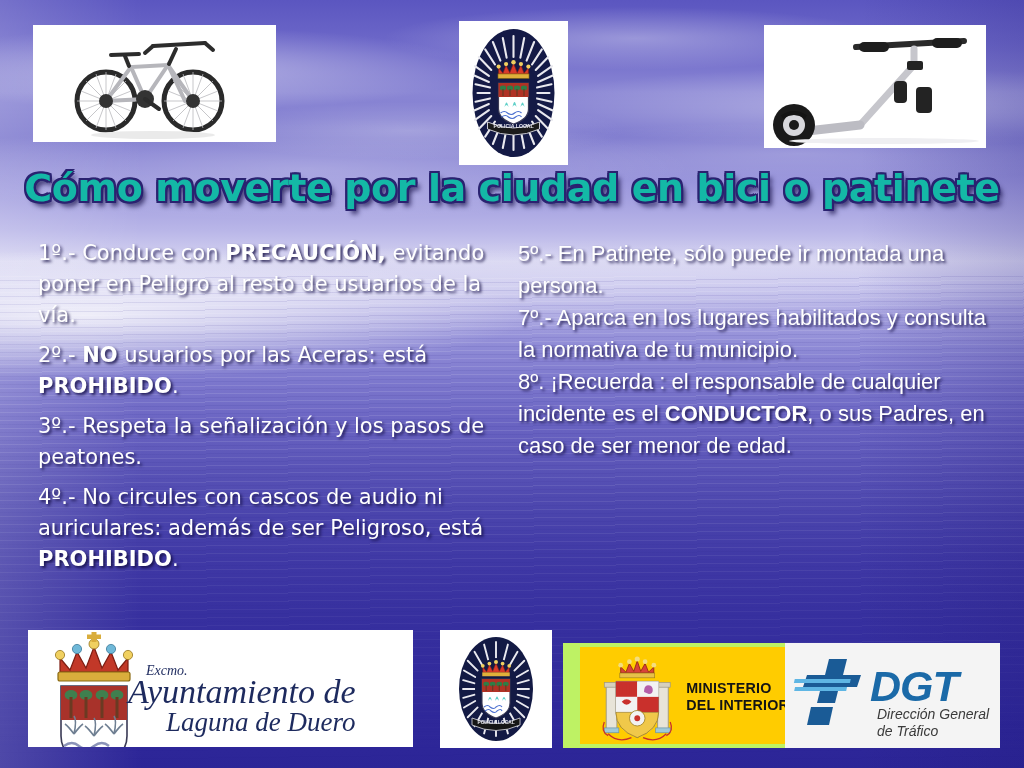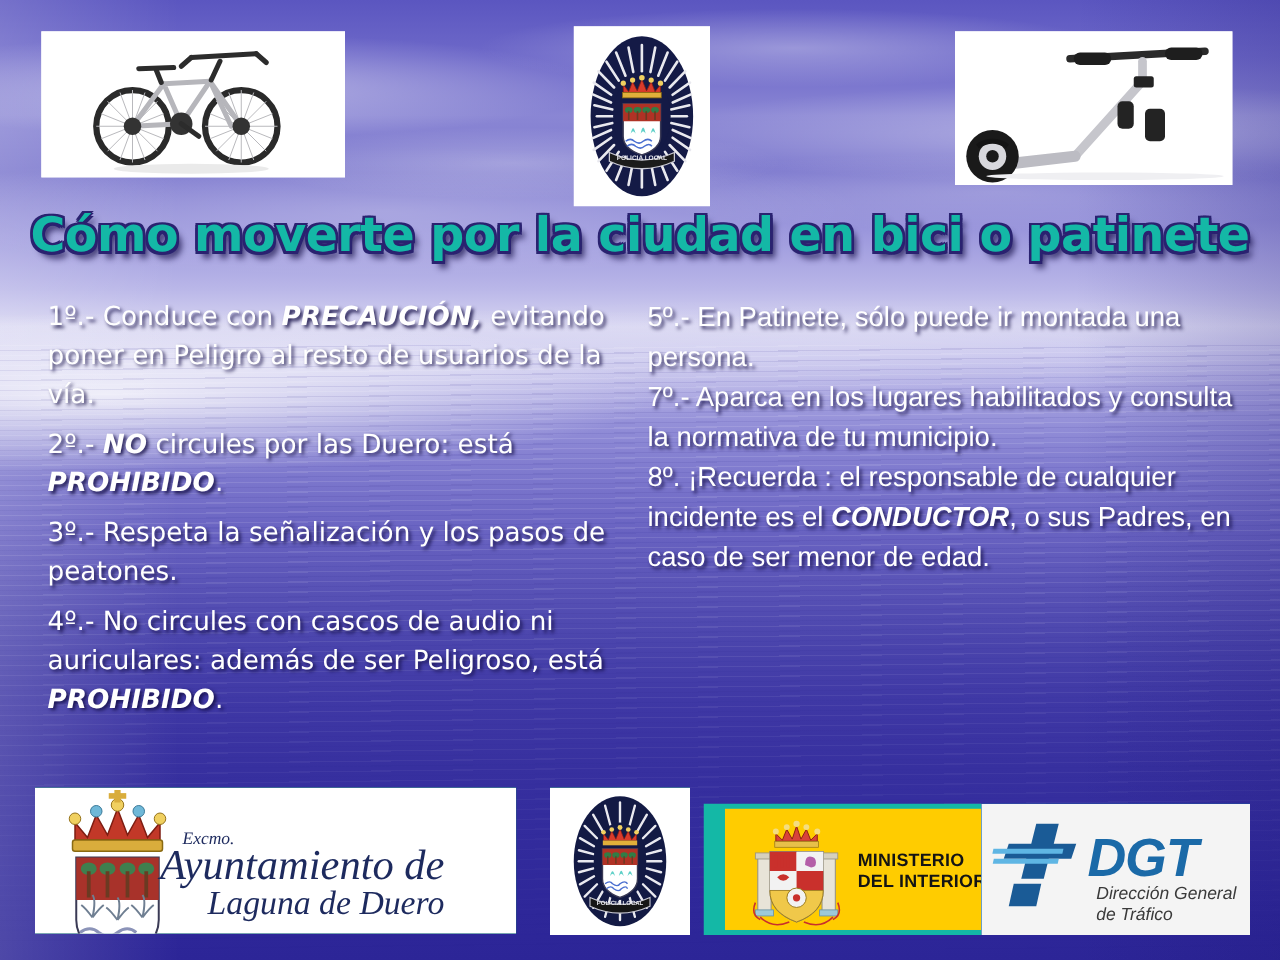--- a/index.html
+++ b/index.html
@@ -141,31 +141,31 @@
     width: 500px;
     padding-left: 18px;
     padding-right: 14px;
     font-family: "Liberation Sans", sans-serif;
     font-size: 22px;
     line-height: 32px;
     text-shadow: 2px 2px 3px rgba(18,12,66,.85);
   }
   #col-right .item { margin-bottom: 0px; }
 
-  .b { font-weight: bold; font-style: italic; }
+  .b { font-weight: bold; }
 
   
   .logo { position: absolute; overflow: hidden; background: #0f766e; }
   #logo-ayto      { left: 28px;  top: 630px; width: 385px; height: 117px; }
   #logo-police    { left: 440px; top: 630px; width: 112px; height: 118px; }
   #logo-ministerio{ left: 563px; top: 643px; width: 222px; height: 105px; }
   #logo-dgt       { left: 785px; top: 643px; width: 215px; height: 105px; }
   .logo svg { display: block; width: 100%; height: 100%; }
 
-  #logo-ministerio { background: #14b8a6; padding-left: 17px; }
+  #logo-ministerio { background: #bef264; padding-left: 17px; }
   #logo-dgt { background: #0369a1; }
 </style>
 </head>
 <body>
 
 <div id="slide">
 
   <div class="bg-layer bg-base"></div>
   <div class="bg-layer bg-clouds"></div>
   <div class="bg-layer bg-horizon"></div>
@@ -345,21 +345,21 @@
       <path d="M18 92 q12 -8 24 0" stroke="#141414" stroke-width="4" fill="none"></path>
       <ellipse cx="120" cy="116" rx="95" ry="3" fill="#efeff2"></ellipse>
     </svg>
   </div>
 
   <div id="title">Cómo moverte por la ciudad en bici o patinete</div>
 
   <div id="columns">
     <div class="col" id="col-left">
         <p class="item"><span>1º.-</span><span> Conduce con </span><span class="b">PRECAUCIÓN,</span><span> evitando poner en Peligro al resto de usuarios de la vía.</span></p>
-        <p class="item"><span>2º.-</span><span> </span><span class="b">NO</span><span> circules por las Duero: está </span><span class="b">PROHIBIDO</span><span>.</span></p>
+        <p class="item"><span>2º.-</span><span> </span><span class="b">NO</span><span> usuarios por las Aceras: está </span><span class="b">PROHIBIDO</span><span>.</span></p>
         <p class="item"><span>3º.-</span><span> Respeta la señalización y los pasos de peatones.</span></p>
         <p class="item"><span>4º.-</span><span> No circules con cascos de audio ni auriculares: además de ser Peligroso, está </span><span class="b">PROHIBIDO</span><span>.</span></p>
       </div>
     <div class="col" id="col-right">
         <p class="item"><span>5º.-</span><span> En Patinete, sólo puede ir montada una persona.</span></p>
         <p class="item"><span>7º.-</span><span> Aparca en los lugares habilitados y consulta la normativa de tu municipio.</span></p>
         <p class="item"><span>8º.</span><span> ¡Recuerda : el responsable de cualquier incidente es el </span><span class="b">CONDUCTOR</span><span>, o sus Padres, en caso de ser menor de edad.</span></p>
       </div>
   </div>
 

